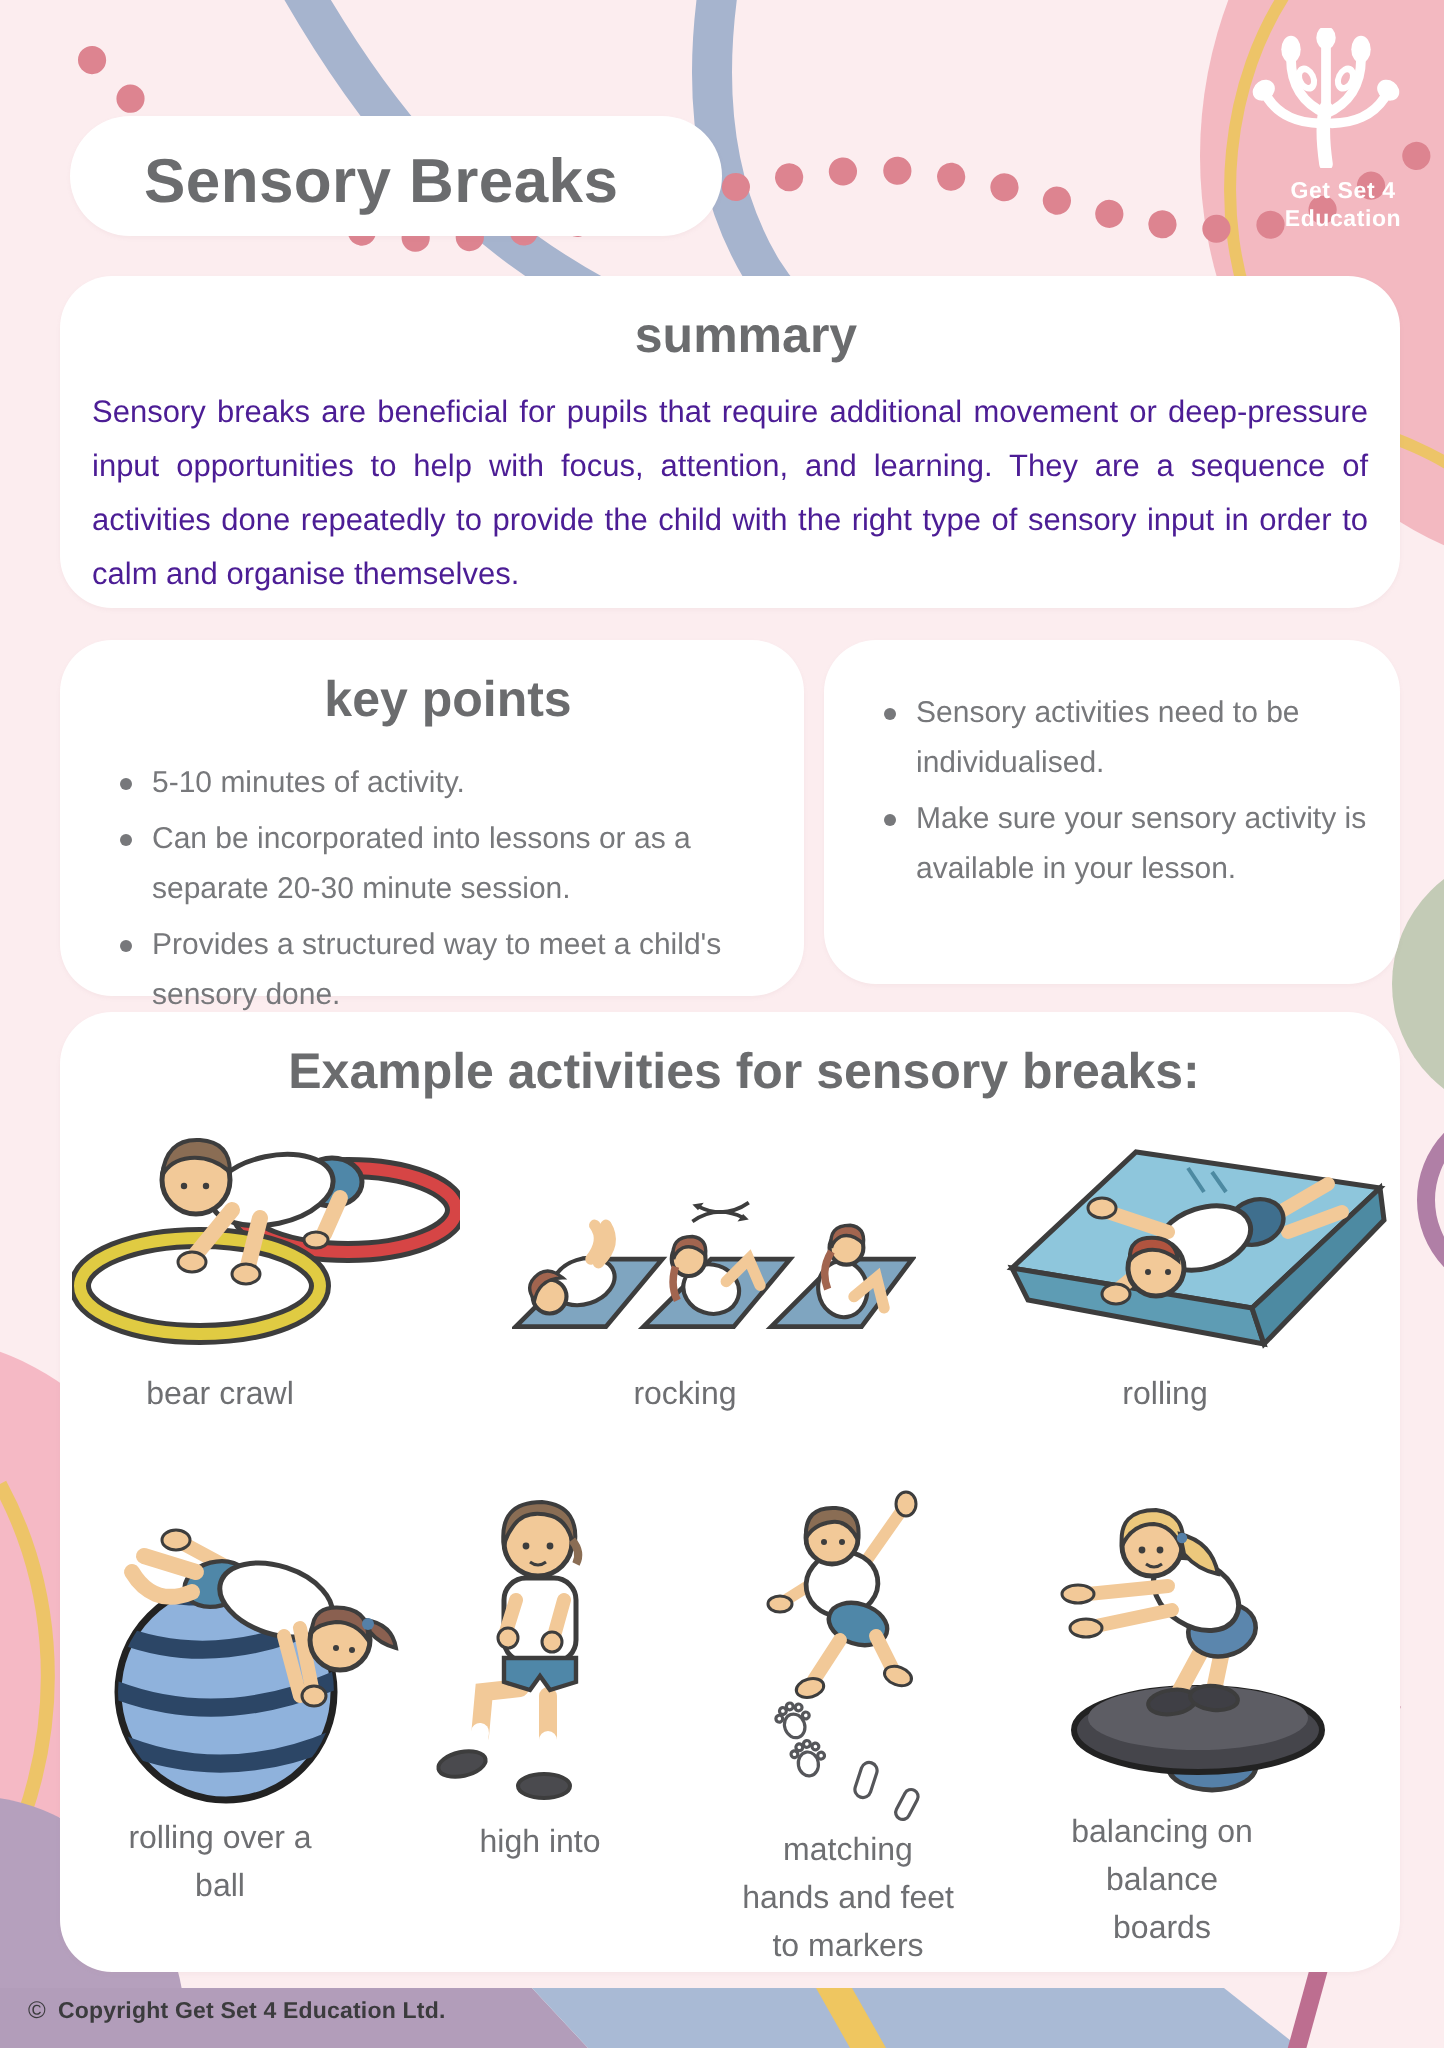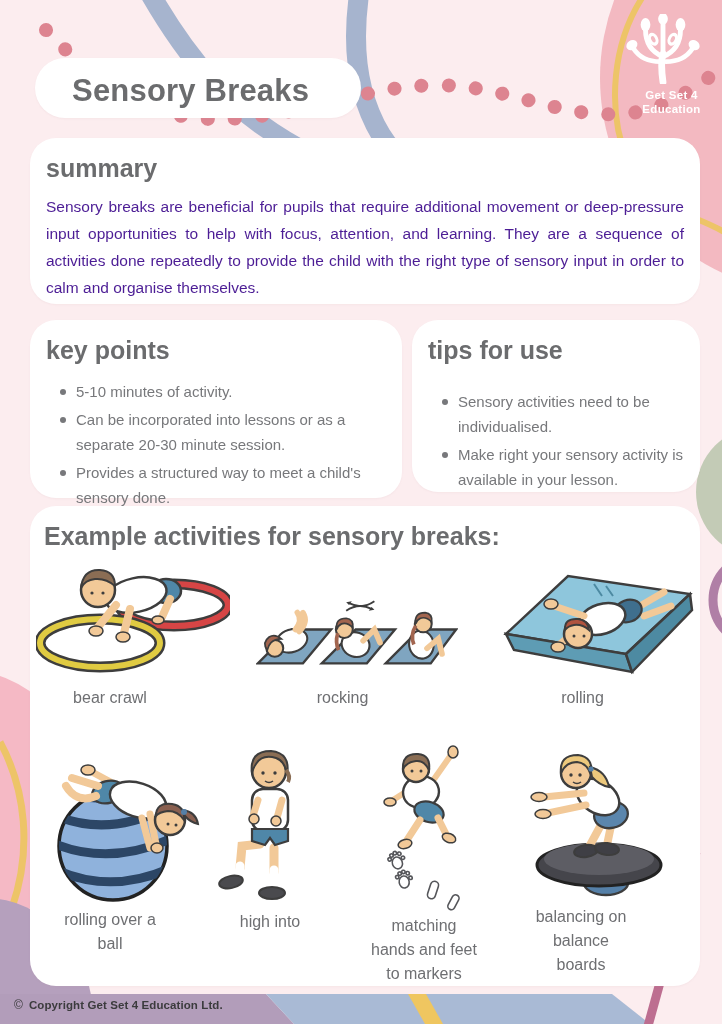--- a/index.html
+++ b/index.html
@@ -17,21 +17,21 @@
   .title-pill{left:35px;top:58px;width:326px;height:60px;border-radius:33px;}
   .title-pill h1{
     margin:0;padding:0 0 0 37px;font-size:31px;font-weight:600;color:#6b6c6e;
     line-height:66px;letter-spacing:0.2px;
   }
   .summary-card{left:30px;top:138px;width:670px;height:166px;}
   .kp-card{left:30px;top:320px;width:372px;height:178px;}
   .tips-card{left:412px;top:320px;width:288px;height:172px;}
   .ex-card{left:30px;top:506px;width:670px;height:480px;}
   .sec-h{
-    margin:0;padding:16px 0 0 16px;font-size:25px;font-weight:600;color:#6b6c6e;
+    margin:0;padding:16px 0 0 16px;font-size:25px;font-weight:600;color:#6b6c6e;text-align:center;
   }
   .summary-card p{
     margin:10px 16px 0 16px;font-size:15.5px;line-height:27px;color:#4c1d95;
     text-align:justify;
   }
   ul.blt{list-style:none;margin:14px 10px 0 30px;padding:0;}
   .tips-card ul.blt{margin-top:24px;}
   ul.blt li{
     position:relative;padding-left:16px;font-size:15px;line-height:25px;
     color:#77787b;margin-bottom:3px;
@@ -125,24 +125,23 @@
 <div class="card kp-card">
   <h2 class="sec-h">key points</h2>
   <ul class="blt">
     <li>5-10 minutes of activity.</li>
     <li>Can be incorporated into lessons or as a separate 20-30 minute session.</li>
     <li>Provides a structured way to meet a child's sensory done.</li>
   </ul>
 </div>
 
 <div class="card tips-card">
-  <h2 class="sec-h">tips for use</h2>
   <ul class="blt">
     <li>Sensory activities need to be individualised.</li>
-    <li>Make right your sensory activity is available in your lesson.</li>
+    <li>Make sure your sensory activity is available in your lesson.</li>
   </ul>
 </div>
 
 <div class="card ex-card">
   <h2 class="sec-h ex-h">Example activities for sensory breaks:</h2>
 </div>
 
 <svg class="illo" style="left:36px;top:553px;" width="194" height="128" viewBox="0 0 194 128">
   <ellipse cx="138" cy="52" rx="54" ry="21" fill="none" stroke="#3d3d3d" stroke-width="11"></ellipse>
   <ellipse cx="138" cy="52" rx="54" ry="21" fill="none" stroke="#d64545" stroke-width="6"></ellipse>

